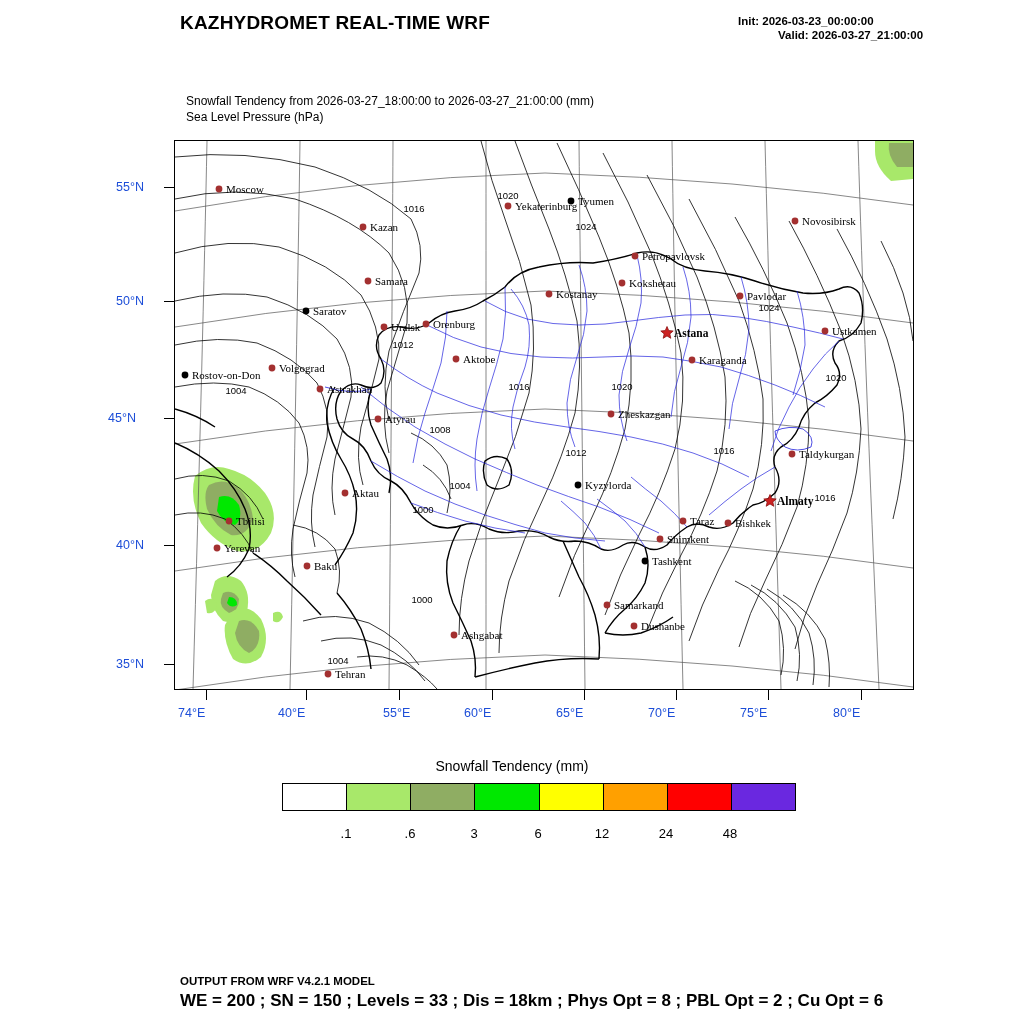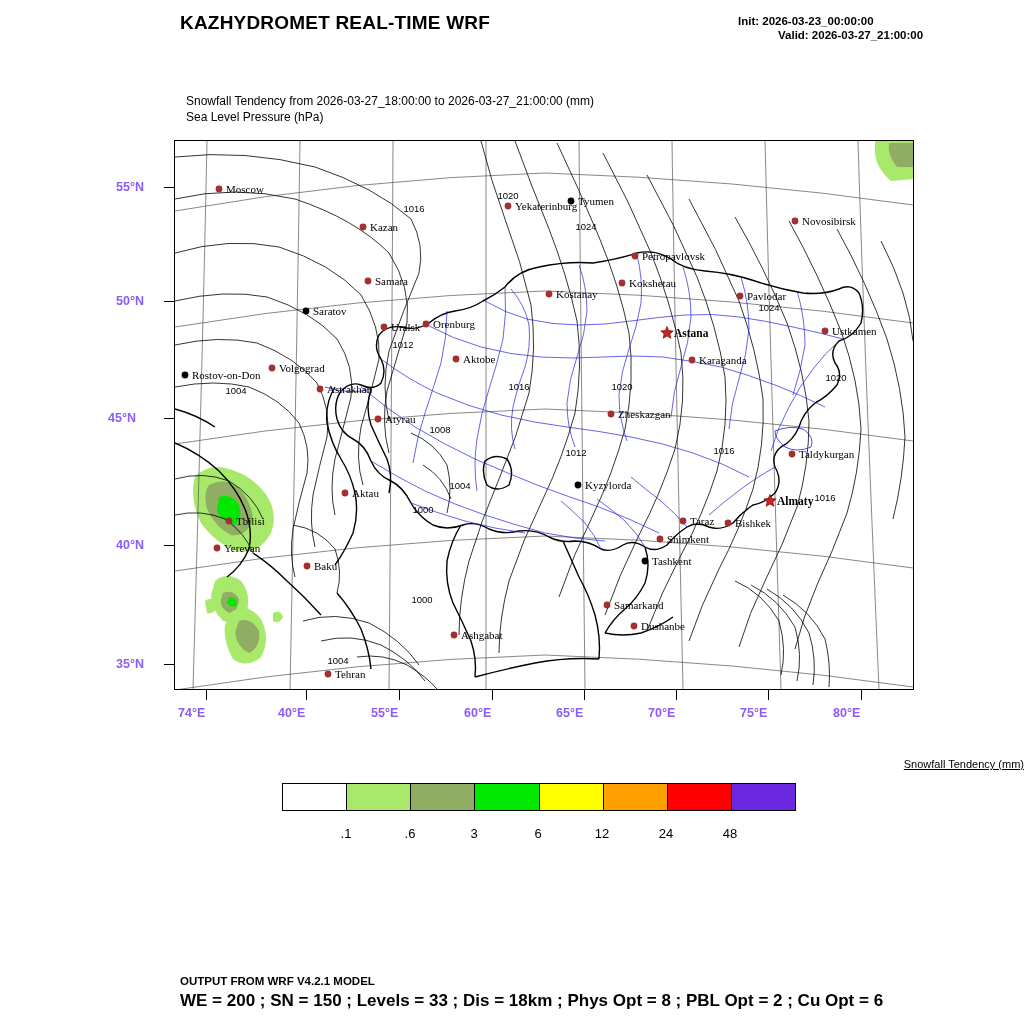--- a/index.html
+++ b/index.html
@@ -57,34 +57,32 @@
     border: 1.2px solid #000;
     box-sizing: border-box;
     overflow: hidden;
     background: #fff;
   }
   #map-svg { display: block; }
 
   
   .axis-label {
     font-size: 12.5px;
-    color: #8b5cf6;
-    font-weight: bold;
+    color: #1d4ed8;
   }
   .tick {
     background: #000;
   }
 
   
   #cbar-title {
     left: 0; right: 0;
     top: 758px;
-    text-align: right;
-    font-size: 11px;
-    text-decoration: underline;
+    text-align: center;
+    font-size: 14px;
   }
   #cbar {
     left: 282px;
     top: 783px;
     width: 512px;
     height: 26px;
     display: flex;
     border: 1px solid #000;
     box-sizing: content-box;
   }
@@ -158,21 +156,21 @@
 <div class="abs tick" style="left:164px; top:418px; width:10px; height:1.4px;"></div>
 <div class="abs axis-label" style="left:116px; top:538px;">40°N</div>
 <div class="abs tick" style="left:164px; top:545px; width:10px; height:1.4px;"></div>
 <div class="abs axis-label" style="left:116px; top:657px;">35°N</div>
 <div class="abs tick" style="left:164px; top:664px; width:10px; height:1.4px;"></div>
 
 <div class="abs axis-label" style="left:178px; top:706px;">74°E</div>
 <div class="abs tick" style="left:206px; top:690px; width:1.4px; height:10px;"></div>
 <div class="abs axis-label" style="left:278px; top:706px;">40°E</div>
 <div class="abs tick" style="left:306px; top:690px; width:1.4px; height:10px;"></div>
-<div class="abs axis-label" style="left:371px; top:706px;">55°E</div>
+<div class="abs axis-label" style="left:383px; top:706px;">55°E</div>
 <div class="abs tick" style="left:399px; top:690px; width:1.4px; height:10px;"></div>
 <div class="abs axis-label" style="left:464px; top:706px;">60°E</div>
 <div class="abs tick" style="left:492px; top:690px; width:1.4px; height:10px;"></div>
 <div class="abs axis-label" style="left:556px; top:706px;">65°E</div>
 <div class="abs tick" style="left:584px; top:690px; width:1.4px; height:10px;"></div>
 <div class="abs axis-label" style="left:648px; top:706px;">70°E</div>
 <div class="abs tick" style="left:676px; top:690px; width:1.4px; height:10px;"></div>
 <div class="abs axis-label" style="left:740px; top:706px;text-align:center;">75°E</div>
 <div class="abs tick" style="left:768px; top:690px; width:1.4px; height:10px;"></div>
 <div class="abs axis-label" style="left:833px; top:706px;">80°E</div>

